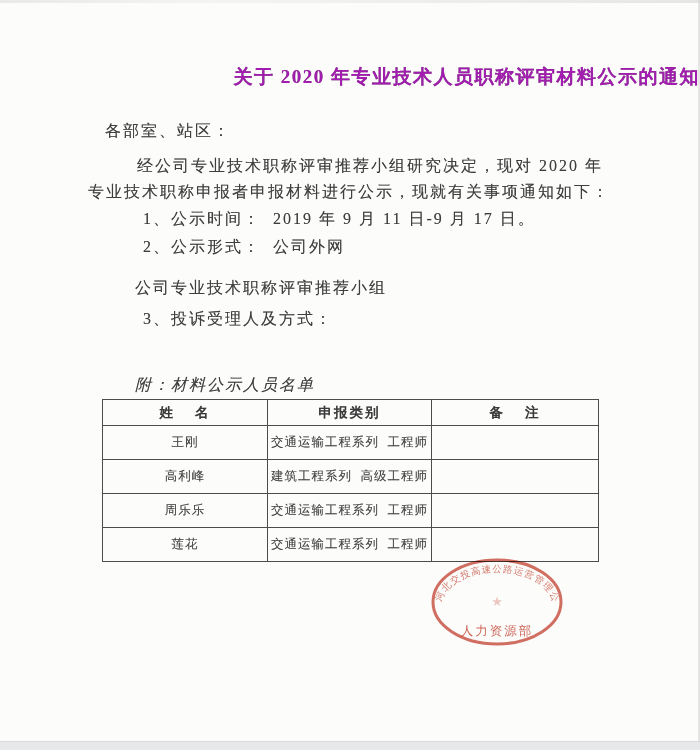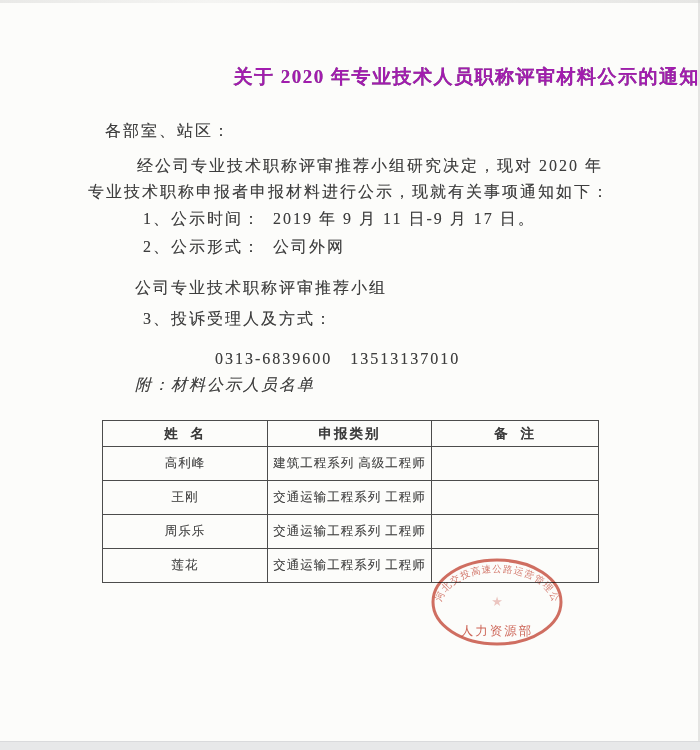--- a/index.html
+++ b/index.html
@@ -37,23 +37,23 @@
   .para1{top:156px;left:137px;}
   .para2{top:182px;left:88px;}
   .item1{top:209px;left:143px;}
   .item2{top:237px;left:143px;}
   .item3{top:264px;left:143px;margin-top:45px;}
   .group-line{top:278px;left:135px;}
   .phone1{top:320px;left:135px;}
   .phone2{top:350px;left:215px;}
   .attach{top:375px;left:135px;font-style:italic;}
   table.roster{
-    position:absolute;top:420px;left:102px;width:496px;
+    position:absolute;top:399px;left:102px;width:496px;
     border-collapse:collapse;table-layout:fixed;
-    font-family:Liberation Serif, serif;
+    font-family:Liberation Mono, monospace;
     padding-left:30px;
   }
   table.roster th, table.roster td{
     border:1px solid #4c4c4c;
     text-align:center;vertical-align:middle;
     color:#474747;white-space:pre;
     text-shadow:0 0 .4px rgba(60,60,60,.4);
   }
   table.roster th{
     height:23px;font-size:13.5px;font-weight:bold;letter-spacing:2px;color:#3a3a3a;
@@ -84,45 +84,44 @@
 
   <div class="title">关于 2020 年专业技术人员职称评审材料公示的通知</div>
 
   <div class="bl salutation">各部室、站区：</div>
   <div class="bl para1">经公司专业技术职称评审推荐小组研究决定，现对 2020 年</div>
   <div class="bl para2">专业技术职称申报者申报材料进行公示，现就有关事项通知如下：</div>
   <div class="bl item1">1、公示时间：  2019 年 9 月 11 日-9 月 17 日。</div>
   <div class="bl item2">2、公示形式：  公司外网</div>
   <div class="bl item3">3、投诉受理人及方式：</div>
   <div class="bl group-line">公司专业技术职称评审推荐小组</div>
-  <div class="bl phone2">0313-6839600   13513137010</div>
   <div class="bl attach">附：材料公示人员名单</div>
 
   <table class="roster">
     <colgroup>
         <col class="c1">
         <col class="c2">
         <col class="c3">
       </colgroup>
     <thead>
       <tr>
         <th>姓  名</th>
         <th>申报类别</th>
         <th>备  注</th>
       </tr>
     </thead>
     <tbody>
       <tr>
-        <td>高利峰</td>
-        <td>建筑工程系列 高级工程师</td>
+        <td>王刚</td>
+        <td>交通运输工程系列 工程师</td>
         <td></td>
       </tr>
       <tr>
-        <td>王刚</td>
-        <td>交通运输工程系列 工程师</td>
+        <td>高利峰</td>
+        <td>建筑工程系列 高级工程师</td>
         <td></td>
       </tr>
       <tr>
         <td>周乐乐</td>
         <td>交通运输工程系列 工程师</td>
         <td></td>
       </tr>
       <tr>
         <td>莲花</td>
         <td>交通运输工程系列 工程师</td>

